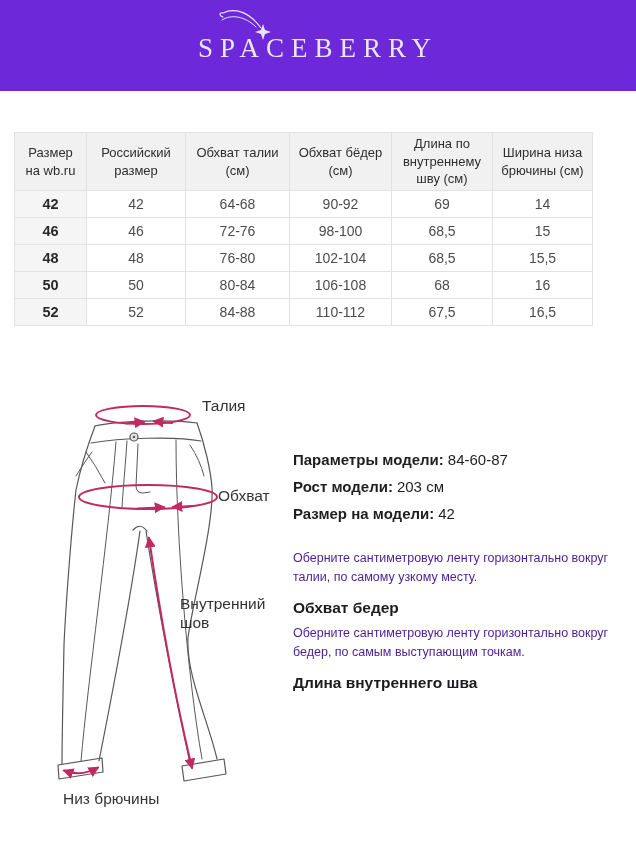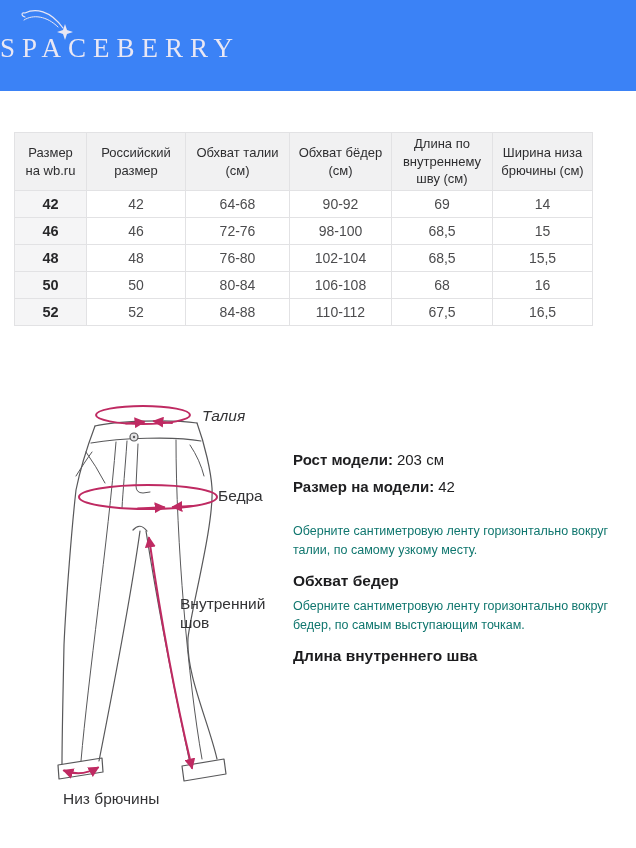--- a/index.html
+++ b/index.html
@@ -4,22 +4,22 @@
 <style>
   * { box-sizing: border-box; }
   html,body { margin:0; padding:0; }
   body {
     width:636px; height:848px; position:relative; background:#ffffff;
     font-family:"Liberation Sans", sans-serif; overflow:hidden;
   }
 
   
   .brand-bar {
-    height:91px; background:#3b82f6;
-    display:flex; align-items:center; 
+    height:91px; background:#6d28d9;
+    display:flex; align-items:center; justify-content:center;
   }
   .logo-wrap { position:relative; margin-top:6px; }
   .logo-text {
     font-family:"Liberation Serif", serif;
     font-size:27px; letter-spacing:7px; font-weight:400;
     color:#e9e7f4; white-space:nowrap;
   }
   .comet { position:absolute; left:20px; top:-26px; }
 
   
@@ -37,36 +37,36 @@
   }
   .size-table td { background:#ffffff; font-size:14px; color:#4c4c4e; height:27px; }
   .size-table td.colsize { background:#f5f5f6; font-weight:bold; color:#28282a; font-size:14.5px; }
 
   
   .diagram { position:absolute; left:30px; top:390px; width:270px; height:430px; }
   .diagram svg.pants { position:absolute; left:0; top:0; }
   .dlabel {
     position:absolute; font-size:15.5px; font-weight:500; color:#333335; line-height:1.2;
   }
-  .dlabel.waist   { left:172px; top:17px;font-style:italic; }
+  .dlabel.waist   { left:172px; top:7px; }
   .dlabel.hips    { left:188px; top:97px; }
   .dlabel.inseam  { left:150px; top:205px; width:108px; }
   .dlabel.hem     { left:33px;  top:400px; }
 
   
   .info { position:absolute; left:293px; top:446px; width:337px; }
   .model-line { font-size:15px; line-height:27px; color:#1f1f21; }
   .model-line .lbl { font-weight:bold; }
   .model-line .val { font-weight:normal; margin-left:4px; }
 
   .guide { margin-top:12px; }
   .guide.first { margin-top:22px; }
   .guide h3 { margin:0; font-size:15.5px; font-weight:bold; color:#1c1c1e; line-height:20px; }
   .guide p  {
-    margin:6px 0 0 0; font-size:12.5px; color:#0f766e; line-height:18.5px;
+    margin:6px 0 0 0; font-size:12.5px; color:#4c1d95; line-height:18.5px;
     white-space:pre-line;
   }
 </style>
 </head>
 <body>
 
 <header class="brand-bar">
   <div class="logo-wrap">
     <svg class="comet" width="56" height="34" viewBox="0 0 56 34">
       <path d="M5,10 C1,9 1,5 5,6 C15,1 30,3 43,21" fill="none" stroke="#e9e7f4" stroke-width="1.1" stroke-linecap="round"></path>
@@ -195,27 +195,30 @@
       <path d="M108,118.5 L134,117.2" marker-end="url(#arr)"></path>
       <path d="M163,116 L143,117" marker-end="url(#arr)"></path>
 
       <path d="M119,148 C131,230 148,320 162,378" marker-start="url(#arr)" marker-end="url(#arr)"></path>
 
       <path d="M34,380.5 Q52,387 68,377.5" marker-start="url(#arr)" marker-end="url(#arr)"></path>
     </g>
   </svg>
 
   <div class="dlabel waist">Талия</div>
-  <div class="dlabel hips">Бедра</div>
+  <div class="dlabel hips">Обхват</div>
   <div class="dlabel inseam">Внутренний шов</div>
   <div class="dlabel hem">Низ брючины</div>
 </div>
 
 <div class="info">
   <div class="model-block">
+    <div class="model-line">
+      <span class="lbl">Параметры модели:</span><span class="val">84-60-87</span>
+    </div>
     <div class="model-line">
       <span class="lbl">Рост модели:</span><span class="val">203 см</span>
     </div>
     <div class="model-line">
       <span class="lbl">Размер на модели:</span><span class="val">42</span>
     </div>
   </div>
 
   <div class="guide first">
     <p>Оберните сантиметровую ленту горизонтально вокруг

